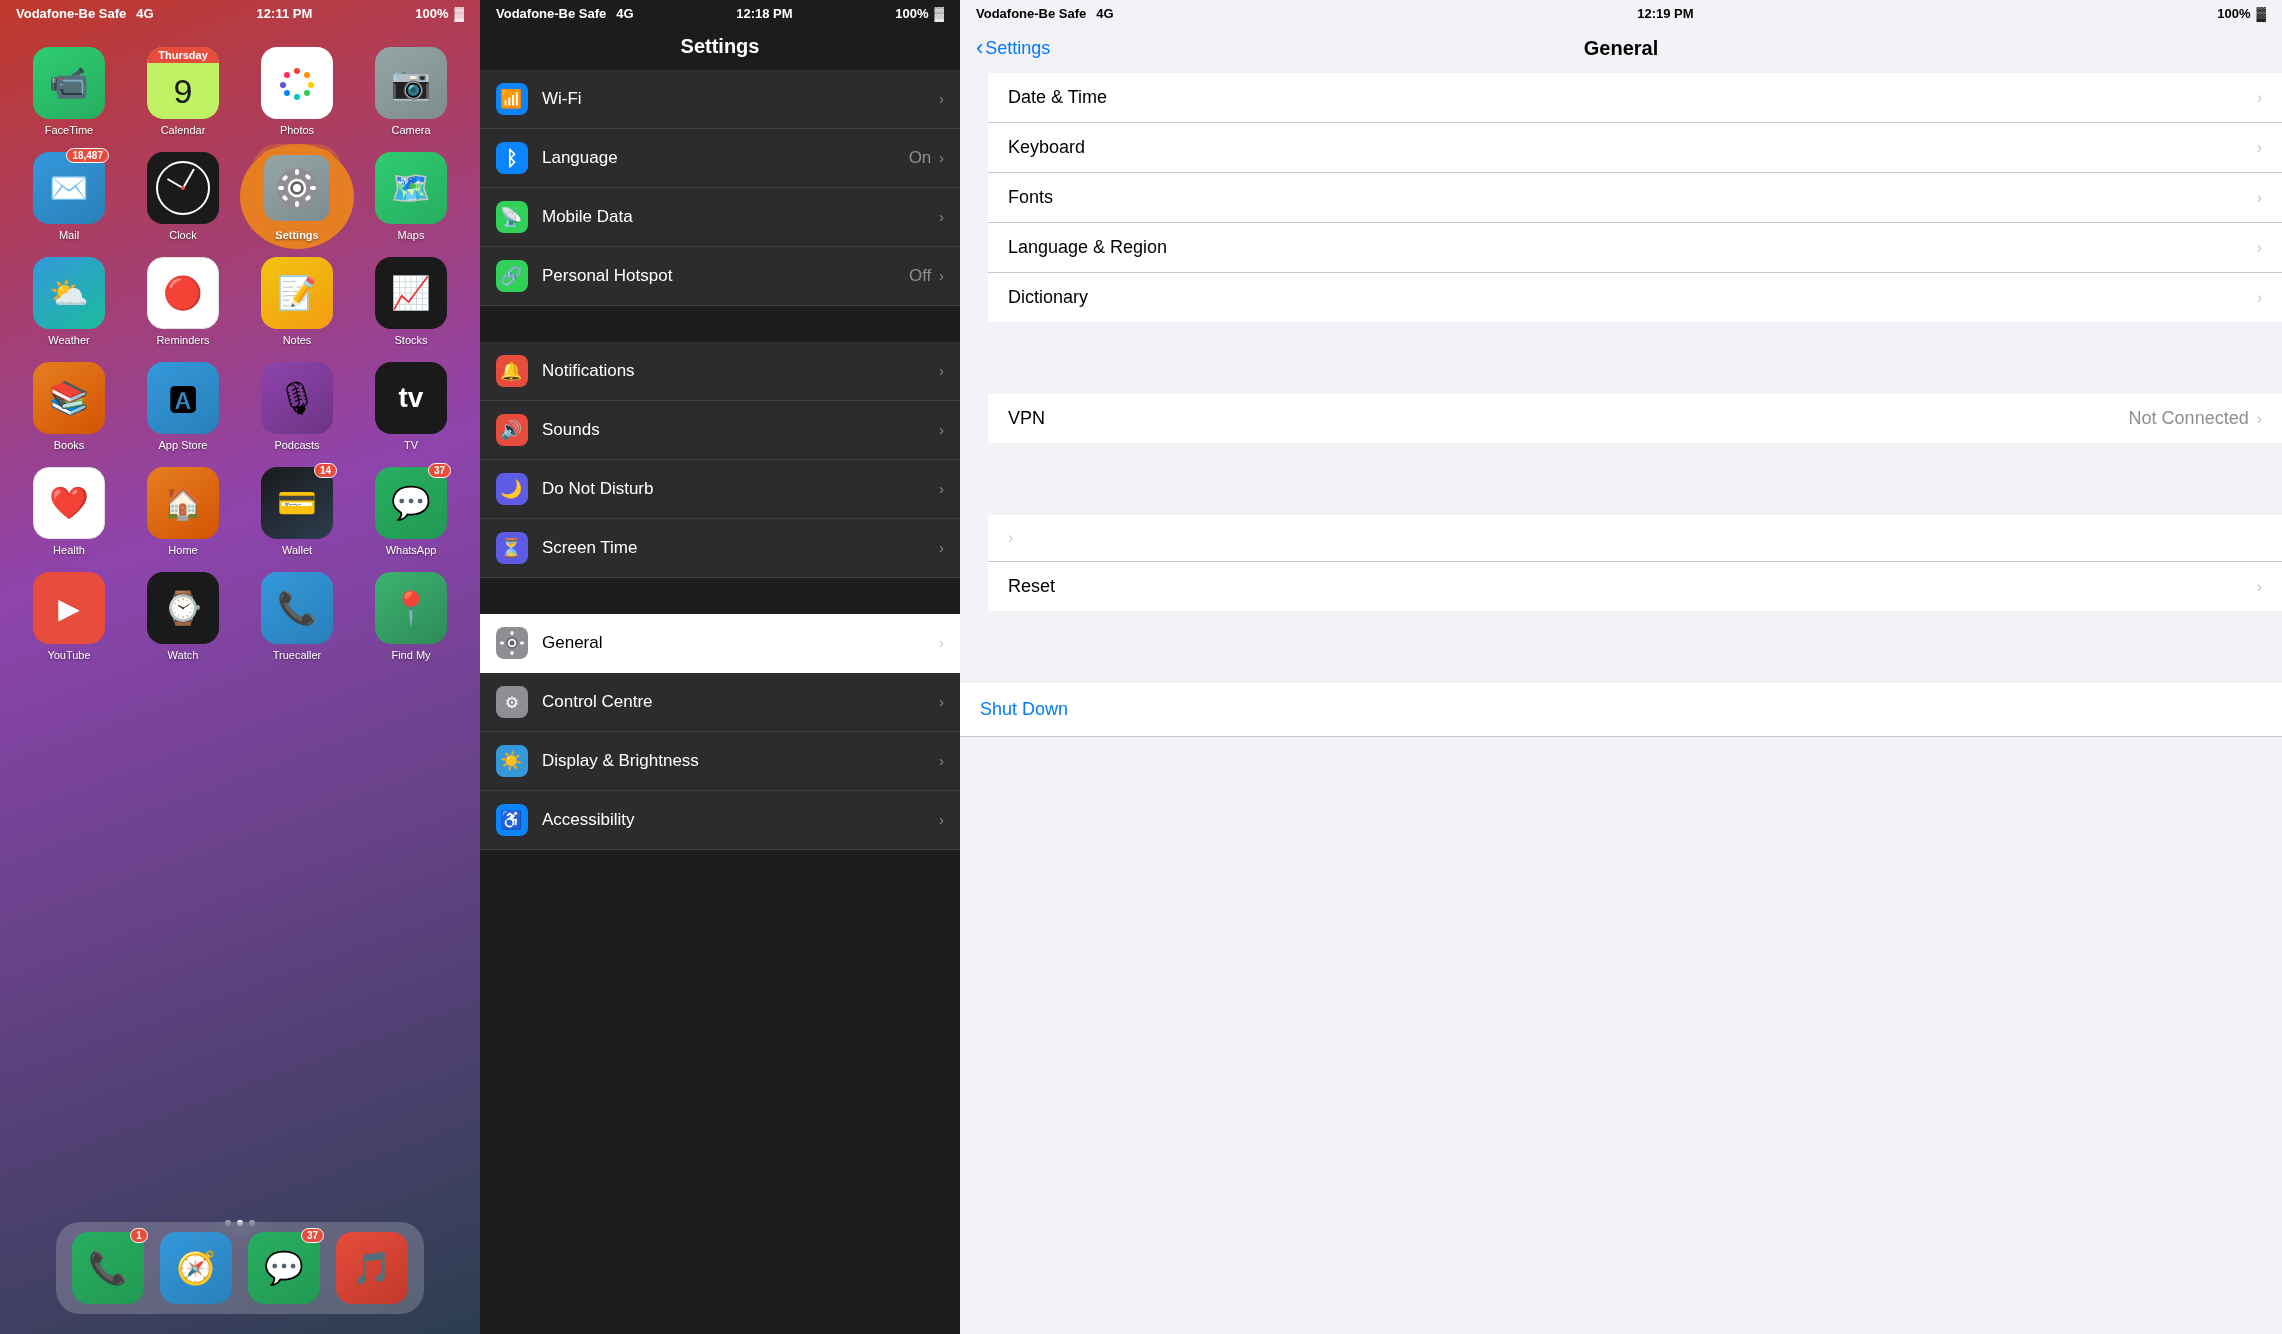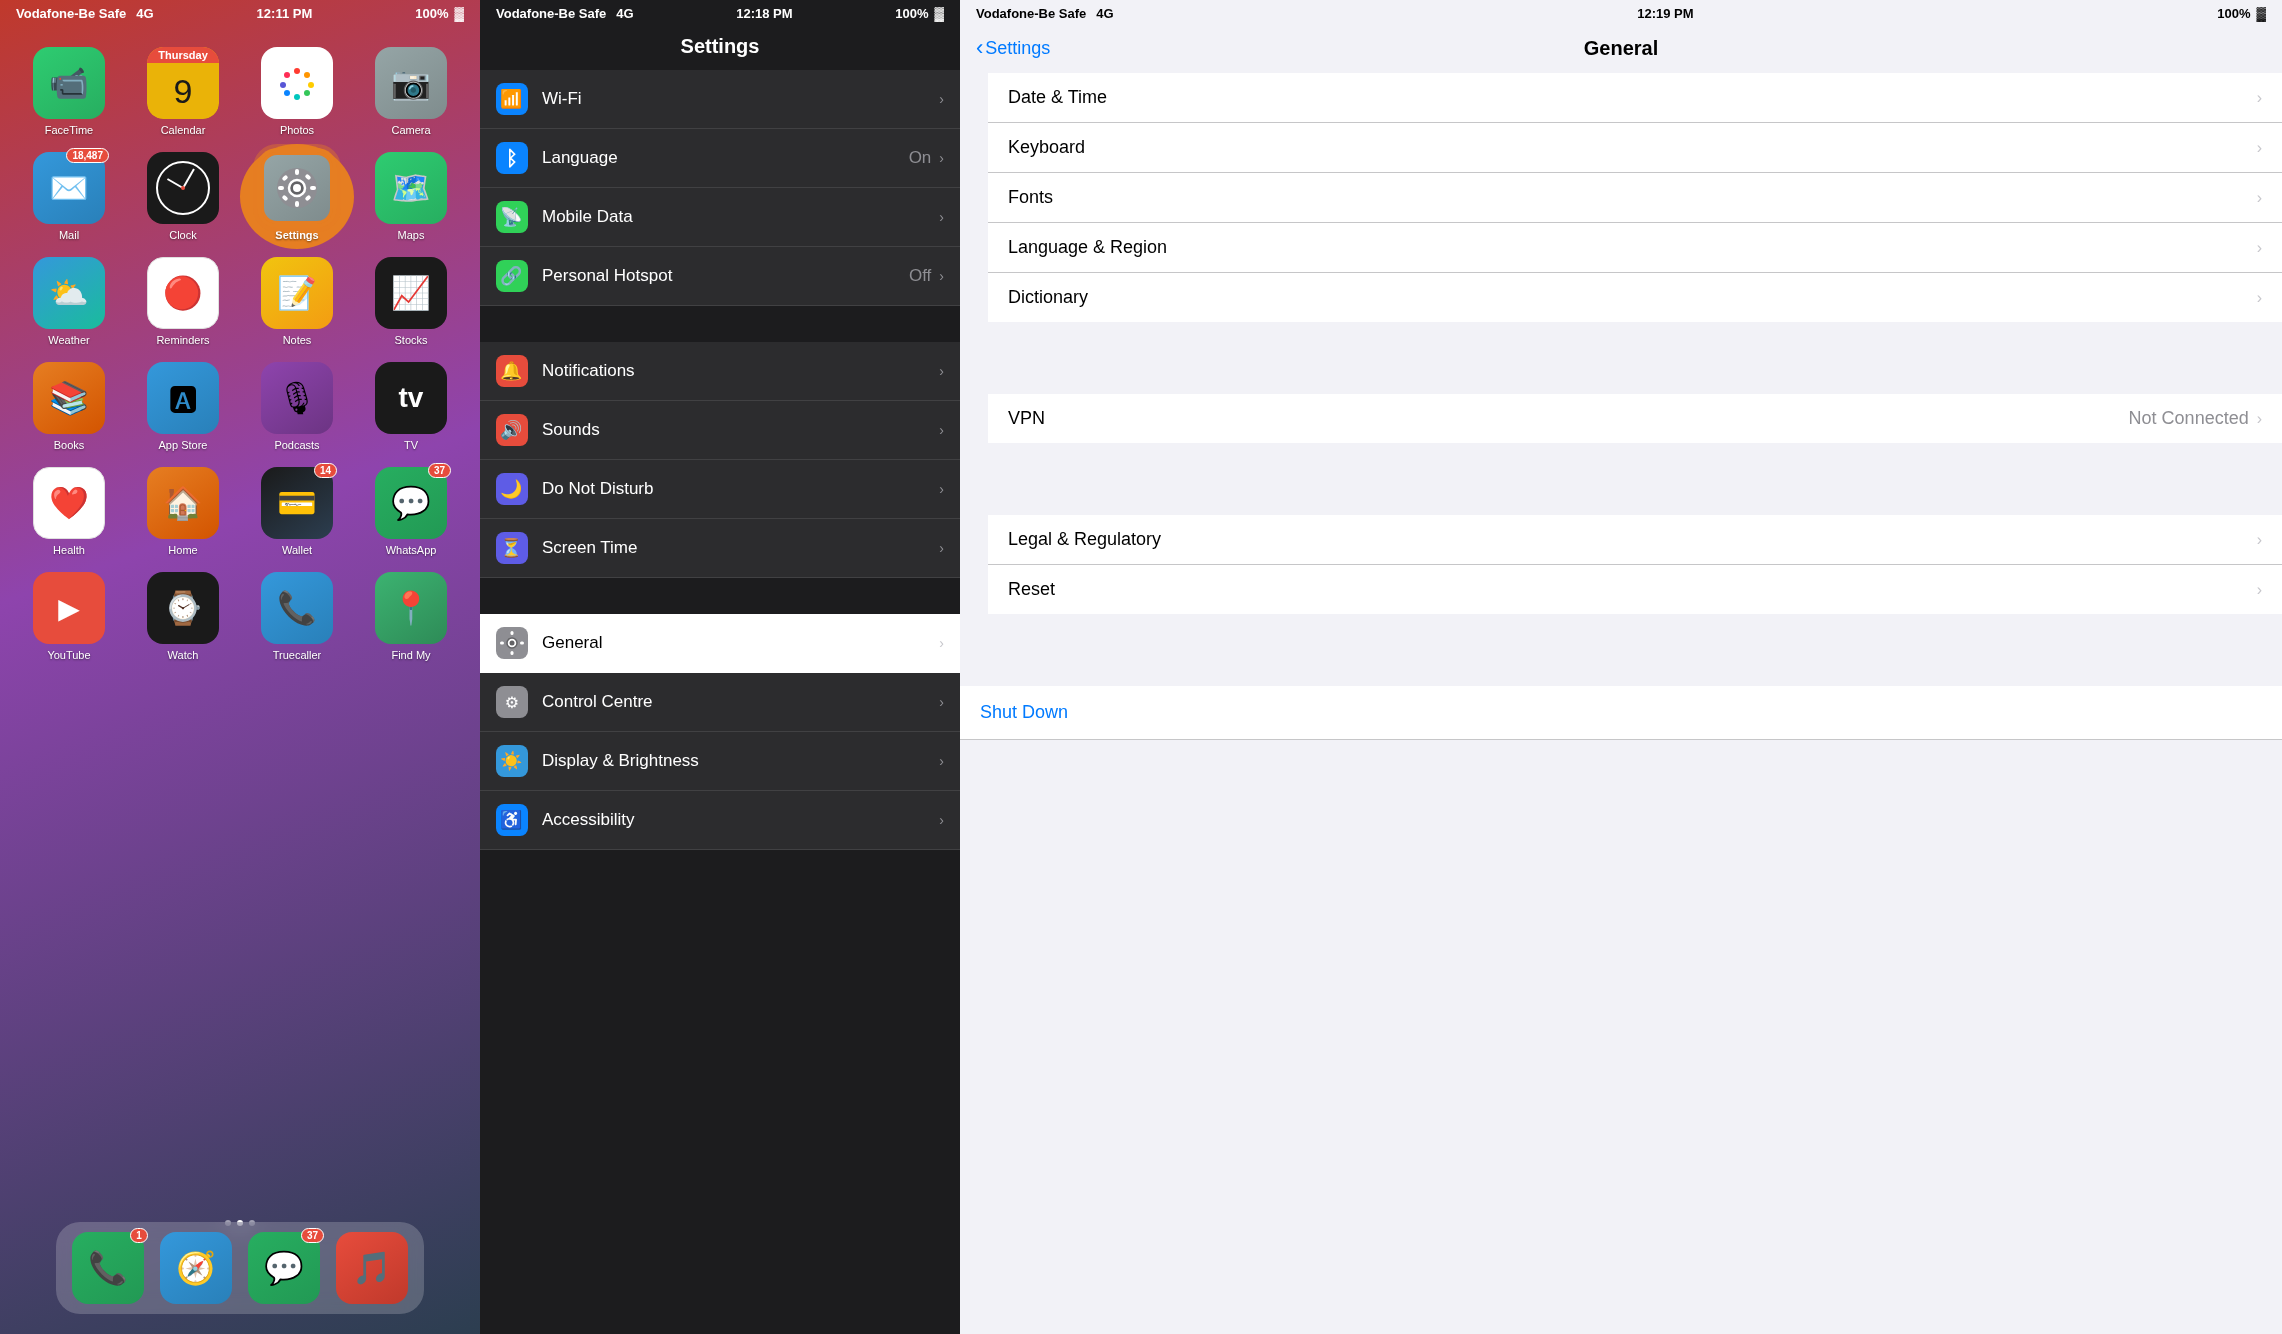--- a/index.html
+++ b/index.html
@@ -156,21 +156,21 @@
       background: rgba(255,255,255,0.5);
     }
     .page-dot.active { background: #fff; }
 
     
     .calendar-icon-inner {
       width: 100%;
       height: 100%;
       border-radius: 16px;
       overflow: hidden;
-      background: #eab308;
+      background: #bef264;
       display: flex;
       flex-direction: column;
     }
     .calendar-header-strip {
       background: #e74c3c;
       color: #fff;
       font-size: 11px;
       text-align: center;
       padding: 2px 0;
       font-weight: 600;
@@ -844,21 +844,20 @@
         <span class="general-row-label">VPN</span>
         <span class="general-row-value">Not Connected</span>
         <span class="general-row-chevron">›</span>
       </div>
     </div>
 
     <div class="general-group-gap"></div>
 
     <div class="general-section">
       <div class="general-row">
-        <span class="general-row-label">Legal &amp; Regulatory</span>
         <span class="general-row-chevron">›</span>
       </div>
       <div class="general-row" style="border-bottom: none; gap: 15px;">
         <span class="general-row-label">Reset</span>
         <span class="general-row-chevron">›</span>
       </div>
     </div>
 
     <div class="general-group-gap"></div>
 

